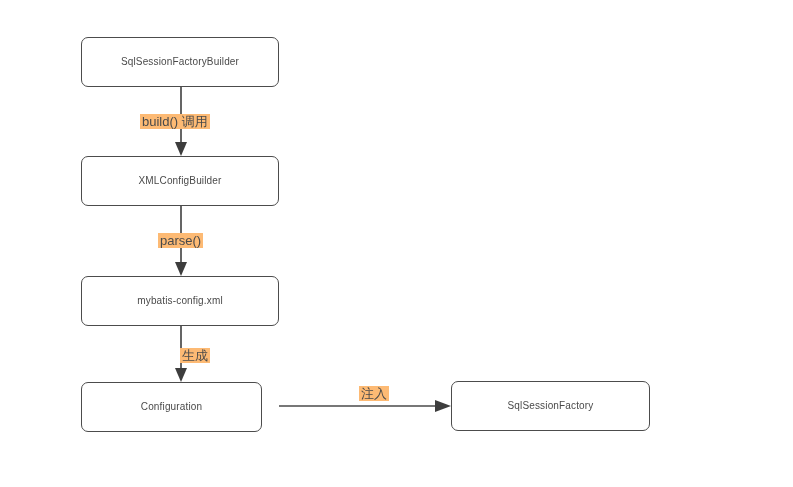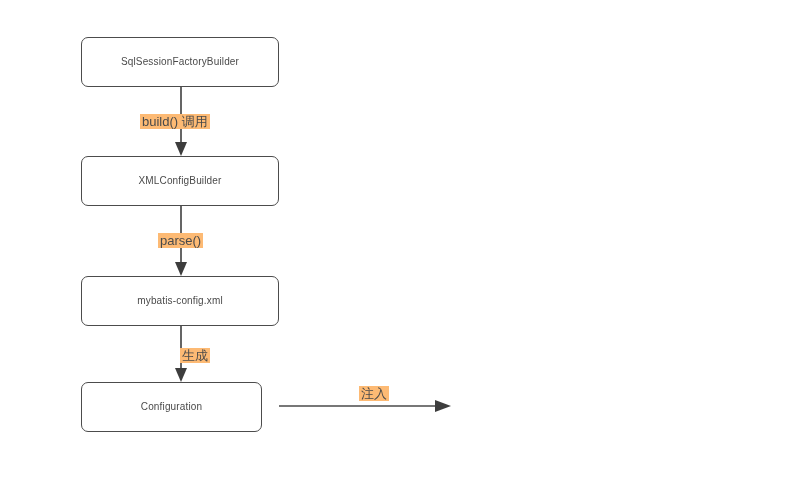--- a/index.html
+++ b/index.html
@@ -104,20 +104,23 @@
   </div>
 
   <div class="node" style="left:81px; top:276px; width:198px; height:50px;">
     <span class="node-label">mybatis-config.xml</span>
   </div>
 
   <div class="node" style="left:81px; top:382px; width:181px; height:50px;">
     <span class="node-label">Configuration</span>
   </div>
 
+  <div class="node" style="left:451px; top:381px; width:199px; height:50px;">
+    <span class="node-label">SqlSessionFactory</span>
+  </div>
 
   <div class="edge-label" style="left:140px; top:114px;">build() 调用</div>
 
   <div class="edge-label" style="left:158px; top:233px;text-align:right;">parse()</div>
 
   <div class="edge-label" style="left:180px; top:348px;">生成</div>
 
   <div class="edge-label" style="left:345px; top:386px;margin-left:14px;">注入</div>
 
 </div>

